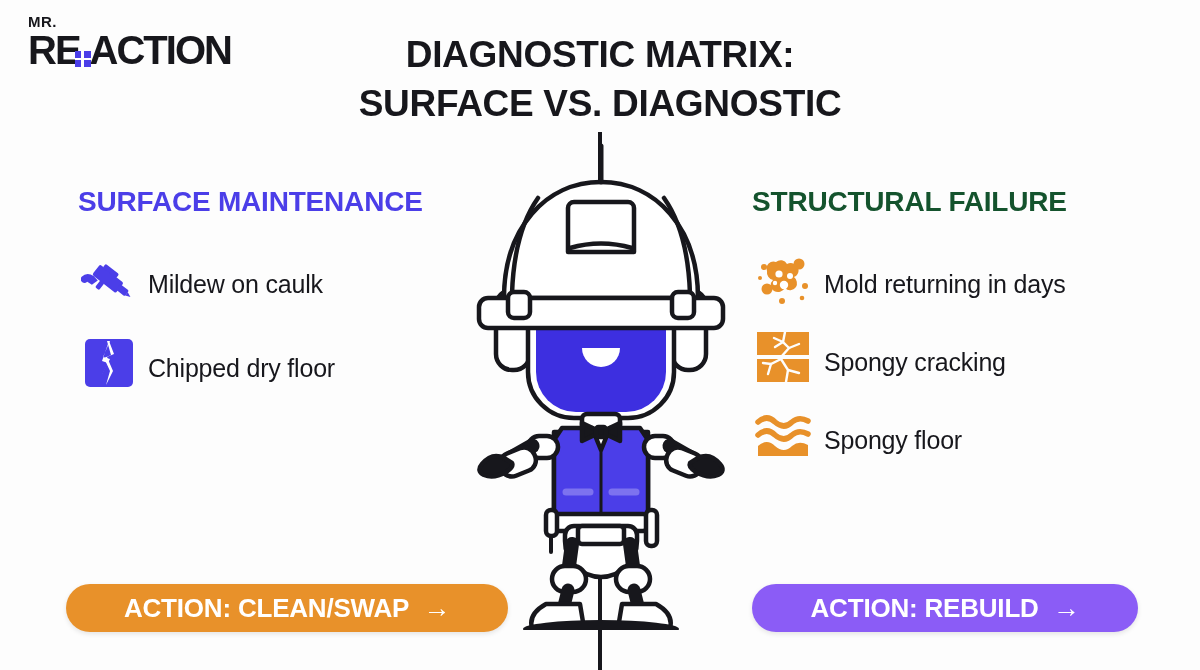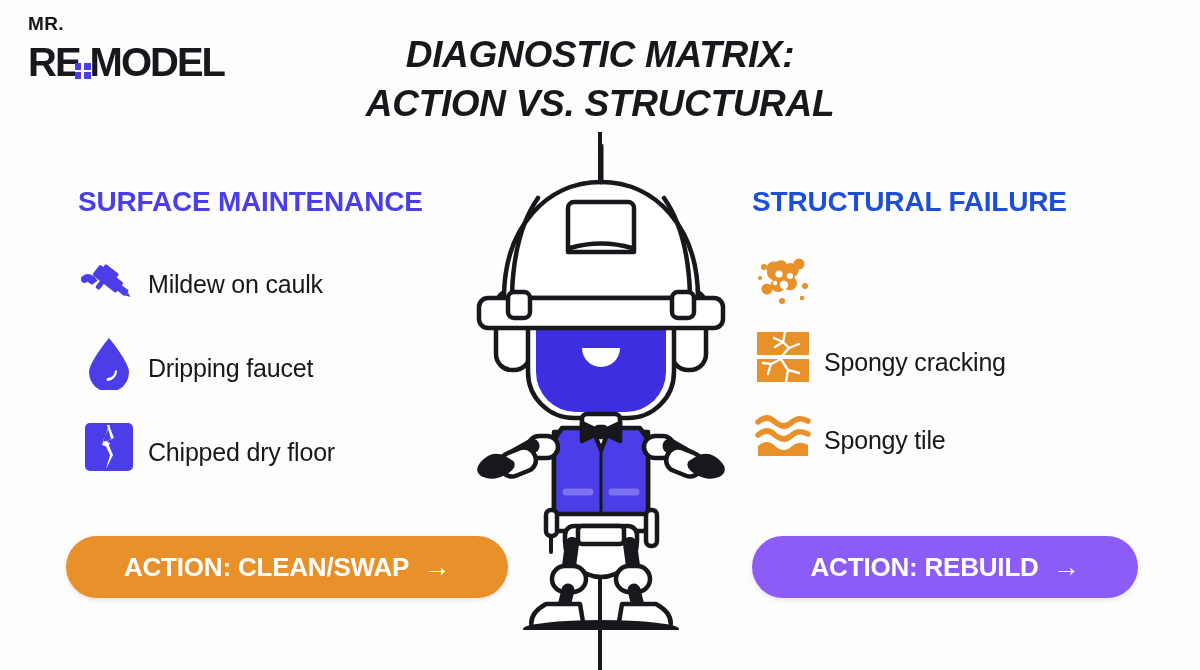--- a/index.html
+++ b/index.html
@@ -14,76 +14,76 @@
 
   
   .divider{
     position:absolute;left:600px;top:132px;width:4px;height:538px;
     background:#17171c;transform:translateX(-50%);
   }
 
   
   .logo{position:absolute;left:28px;top:14px;}
   .logo-mr{
-    font-size:19px;font-weight:bold;letter-spacing:.4px;color:#17171c;
-    line-height:1;margin-bottom:9px;
+    font-size:15px;font-weight:bold;letter-spacing:.4px;color:#17171c;
+    line-height:1;margin-bottom:1px;
   }
   .logo-main{
     display:flex;align-items:center;
     font-size:40px;font-weight:bold;letter-spacing:-2px;color:#17171c;
     line-height:1;
   }
   .pane-wrap{
     position:relative;top:9px;margin:0 -1px 0 -5px;
     width:16px;height:16px;
     background:#ffffff;
     display:grid;grid-template-columns:1fr 1fr;grid-template-rows:1fr 1fr;gap:2.2px;
   }
   .pane-wrap span{background:#4b3ee8;}
 
   
   .title{
     position:absolute;left:0;top:30px;width:1200px;text-align:center;
     color:#17171c;font-weight:bold;font-size:37px;line-height:1.33;
     letter-spacing:-.3px;
   }
-  .title .l2{display:block;font-style:italic;}
+  .title .l2{display:block;}
 
   
   .col{position:absolute;top:188px;}
   .col-left{left:78px;width:470px;}
   .col-right{left:752px;width:400px;}
 
   .col-head{
     font-size:28px;font-weight:bold;letter-spacing:-.2px;line-height:1;
     margin-bottom:32px;white-space:nowrap;
   }
   .head-surface{color:#4b3ee8;}
-  .head-structural{color:#1d4ed8;}
+  .head-structural{color:#14532d;}
 
   .item{display:flex;align-items:center;margin-bottom:22px;}
   .item-icon{
     width:62px;min-width:62px;height:62px;
     display:flex;align-items:center;justify-content:center;
   }
   .item-label{
     font-size:25px;color:#17171c;line-height:1.18;margin-left:8px;
     letter-spacing:-.2px;
     margin-top:12px;
   }
   .col-right .item{margin-bottom:16px;}
   .col-right .item-label{margin-left:10px;}
 
   
   .cta{
-    position:absolute;height:62px;border-radius:34px;
+    position:absolute;height:48px;border-radius:34px;
     display:flex;align-items:center;justify-content:center;
     color:#fff;font-size:26px;font-weight:bold;letter-spacing:-.2px;
     box-shadow:0 2px 5px rgba(0,0,0,.10);
-    cursor:pointer;user-select:none;
+    cursor:pointer;user-select:none;margin-top:48px;
   }
   .cta .arrow{margin-left:14px;font-size:27px;line-height:1;display:inline-block;}
   .cta-left{left:66px;top:536px;width:442px;background:#e8912a;}
   .cta-right{left:752px;top:536px;width:386px;background:#8b5cf6;}
 
   
   .robot{position:absolute;left:470px;top:140px;width:262px;height:490px;}
 </style>
 </head>
 <body>
@@ -96,27 +96,27 @@
     <div class="logo-mr">MR.</div>
     <div class="logo-main">
       <span>R</span>
       <span>E</span>
       <span class="pane-wrap">
         <span></span>
           <span></span>
           <span></span>
           <span></span>
       </span>
-      <span>MODEL</span>
+      <span>ACTION</span>
     </div>
   </div>
 
   <div class="title">
     <span class="l2">DIAGNOSTIC MATRIX:</span>
-    <span class="l2">ACTION VS. STRUCTURAL</span>
+    <span class="l2">SURFACE VS. DIAGNOSTIC</span>
   </div>
 
   <div class="col col-left">
     <div class="col-head head-surface">SURFACE MAINTENANCE</div>
 
     <div class="item">
       <div class="item-icon">
         <svg width="56" height="56" viewBox="0 0 56 56">
           <g fill="#4b3ee8" transform="rotate(38 28 28)">
             <rect x="12" y="22" width="30" height="13" rx="2"></rect>
@@ -124,29 +124,20 @@
             <path d="M51 27 L56 29 L51 31 Z"></path>
             <rect x="16" y="18" width="17" height="5" rx="1.5"></rect>
             <path d="M14 35 q-8 1 -9 8 q0 4 4 4 q3 0 3.6-3.4 L18 43 l2-7 Z"></path>
             <rect x="22" y="34" width="5" height="9" rx="1.5"></rect>
           </g>
         </svg>
       </div>
       <div class="item-label">Mildew on caulk</div>
     </div>
 
-    <div class="item">
-      <div class="item-icon">
-        <svg width="46" height="54" viewBox="0 0 46 54">
-          <path d="M23 2 C23 2 3 26 3 36 a20 20 0 0 0 40 0 C43 26 23 2 23 2 Z" fill="#4b3ee8"></path>
-          <path d="M31 36 a10 10 0 0 1 -9 9 a1 1 0 0 1 0 -3 a8 8 0 0 0 7 -7 a1 1 0 0 1 2 1 Z" fill="#ffffff"></path>
-        </svg>
-      </div>
-      <div class="item-label">Dripping faucet</div>
-    </div>
 
     <div class="item">
       <div class="item-icon">
         <svg width="52" height="52" viewBox="0 0 52 52">
           <rect x="2" y="2" width="48" height="48" rx="5" fill="#4b3ee8"></rect>
           <path d="M27 4 L20 20 L27 22 L19 38 L25 26 L19 24 L26 4 Z" fill="#ffffff"></path>
           <path d="M26 4 L31 17 L24 20 L30 34 L23 48 L27 34 L21 21 L28 18 L24 4 Z" fill="#ffffff"></path>
         </svg>
       </div>
       <div class="item-label">Chipped dry floor</div>
@@ -172,20 +163,21 @@
             <circle cx="6" cy="28" r="2"></circle>
           </g>
           <g fill="#ffffff">
             <circle cx="25" cy="24" r="3.6"></circle>
             <circle cx="36" cy="26" r="3"></circle>
             <circle cx="30" cy="35" r="4.2"></circle>
             <circle cx="21" cy="33" r="2.2"></circle>
           </g>
         </svg>
       </div>
+      <div class="item-label">Mold returning in days</div>
     </div>
 
     <div class="item">
       <div class="item-icon">
         <svg width="56" height="54" viewBox="0 0 56 54">
           <rect x="2" y="2" width="52" height="23" fill="#e8912a"></rect>
           <rect x="2" y="29" width="52" height="23" fill="#e8912a"></rect>
           <g stroke="#fdfdfd" stroke-width="2.4" fill="none" stroke-linecap="round">
             <path d="M30 2 L28 12 L34 18 L26 27"></path>
             <path d="M28 12 L19 8"></path>
@@ -204,21 +196,21 @@
     <div class="item">
       <div class="item-icon">
         <svg width="56" height="44" viewBox="0 0 56 44">
           <g stroke="#e8912a" stroke-width="5.5" fill="none" stroke-linecap="round">
             <path d="M3 9 q9 -8 17 0 q9 8 17 0 q7 -6 16 -1"></path>
             <path d="M3 22 q9 -8 17 0 q9 8 17 0 q7 -6 16 -1"></path>
           </g>
           <path d="M3 33 q9 -8 17 0 q9 8 17 0 q7 -6 16 -1 L53 43 L3 43 Z" fill="#e8912a"></path>
         </svg>
       </div>
-      <div class="item-label">Spongy tile</div>
+      <div class="item-label">Spongy floor</div>
     </div>
   </div>
 
   <div class="cta cta-left">
     <span>ACTION: CLEAN/SWAP</span>
     <span class="arrow">→</span>
   </div>
 
   <div class="cta cta-right">
     <span>ACTION: REBUILD</span>

